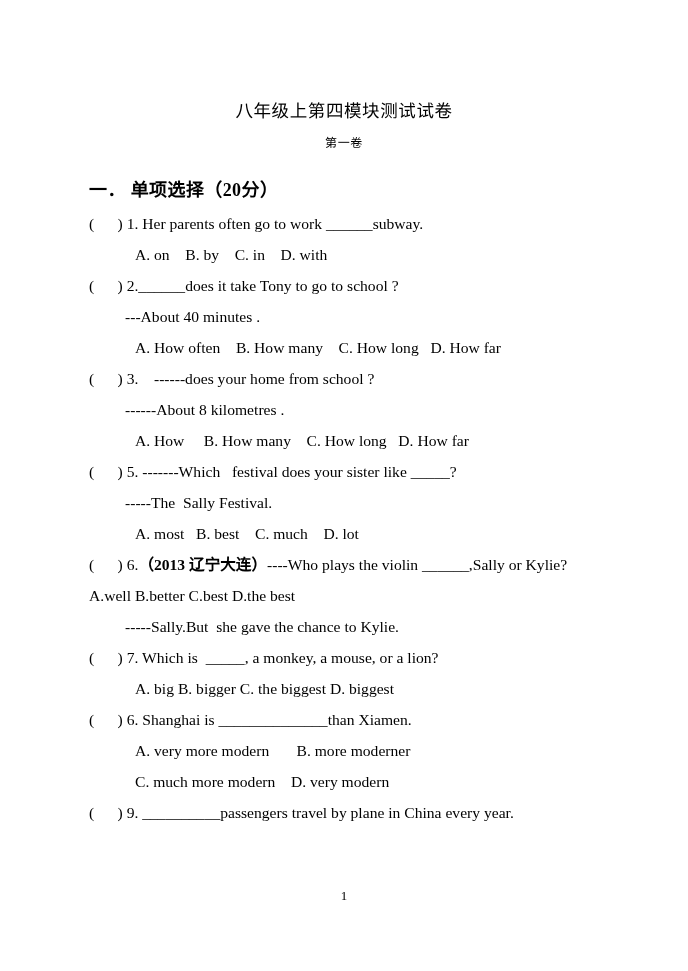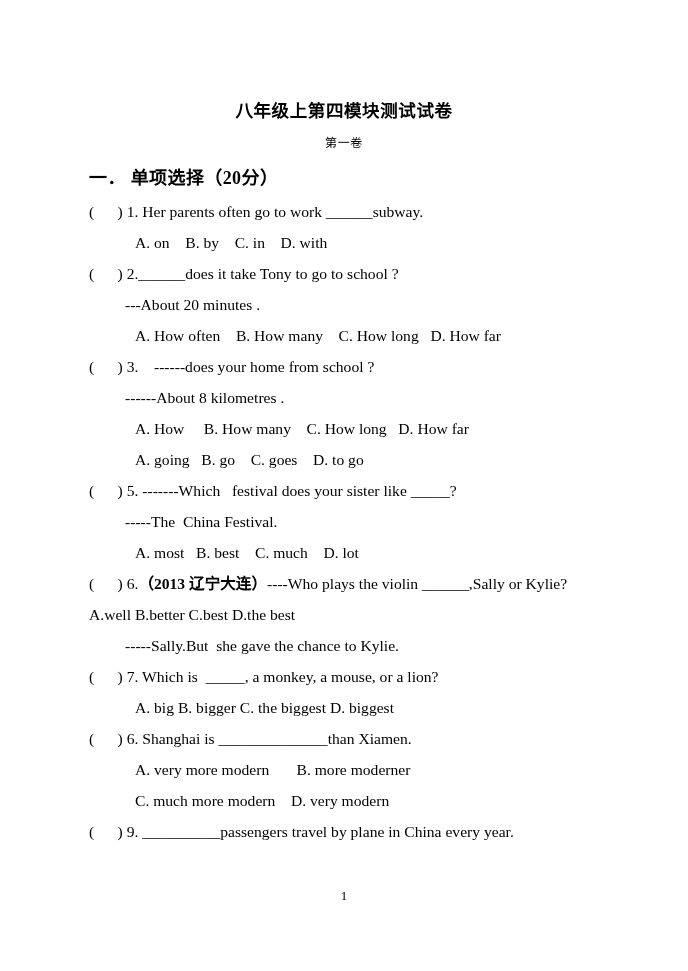--- a/index.html
+++ b/index.html
@@ -27,33 +27,33 @@
 
   
   .title-block {
     text-align: center;
     padding-top: 96px;
   }
   .doc-title {
     font-size: 17.5px;
     line-height: 30px;
     letter-spacing: 0.6px;
-    font-weight: 700;
+    font-weight: 400;
   }
   .doc-subtitle {
     font-size: 12px;
     line-height: 30px;
     letter-spacing: 0.6px;
     font-weight: 400;
     margin-top: 2px;
   }
 
   
   .content {
-    margin-top: 4px;
+    margin-top: 16px;
     padding-left: 89px;
     padding-right: 12px;
   }
 
   .section-heading {
     font-weight: bold;
     font-size: 18px;
     line-height: 32px;
     letter-spacing: 0.4px;
     margin-bottom: 2px;
@@ -103,34 +103,33 @@
 
     <div class="section-heading">一．  单项选择（20分）</div>
 
     <div id="questions-container">
         <div class="q-block">
           <div class="q-line stem">(      ) 1. Her parents often go to work ______subway.</div>
           <div class="q-line opts">A. on    B. by    C. in    D. with</div>
         </div>
         <div class="q-block">
           <div class="q-line stem">(      ) 2.______does it take Tony to go to school ?</div>
-          <div class="q-line answer">---About 20 minutes .</div>
+          <div class="q-line answer">---About 40 minutes .</div>
           <div class="q-line opts">A. How often    B. How many    C. How long   D. How far</div>
         </div>
         <div class="q-block">
           <div class="q-line stem">(      ) 3.    ------does your home from school ?</div>
           <div class="q-line answer">------About 8 kilometres .</div>
           <div class="q-line opts">A. How     B. How many    C. How long   D. How far</div>
         </div>
         <div class="q-block">
-          <div class="q-line opts">A. going   B. go    C. goes    D. to go</div>
         </div>
         <div class="q-block">
           <div class="q-line stem">(      ) 5. -------Which   festival does your sister like _____?</div>
-          <div class="q-line answer">-----The  China Festival.</div>
+          <div class="q-line answer">-----The  Sally Festival.</div>
           <div class="q-line opts">A. most   B. best    C. much    D. lot</div>
         </div>
         <div class="q-block">
           <div class="q-line stem"><span>(      ) 6.</span><span class="bold">（2013 辽宁大连）</span><span>----Who plays the violin ______,Sally or Kylie?</span></div>
           <div class="q-line opts-flush">A.well B.better C.best D.the best</div>
           <div class="q-line answer">-----Sally.But  she gave the chance to Kylie.</div>
         </div>
         <div class="q-block">
           <div class="q-line stem">(      ) 7. Which is  _____, a monkey, a mouse, or a lion?</div>
           <div class="q-line opts">A. big B. bigger C. the biggest D. biggest</div>

